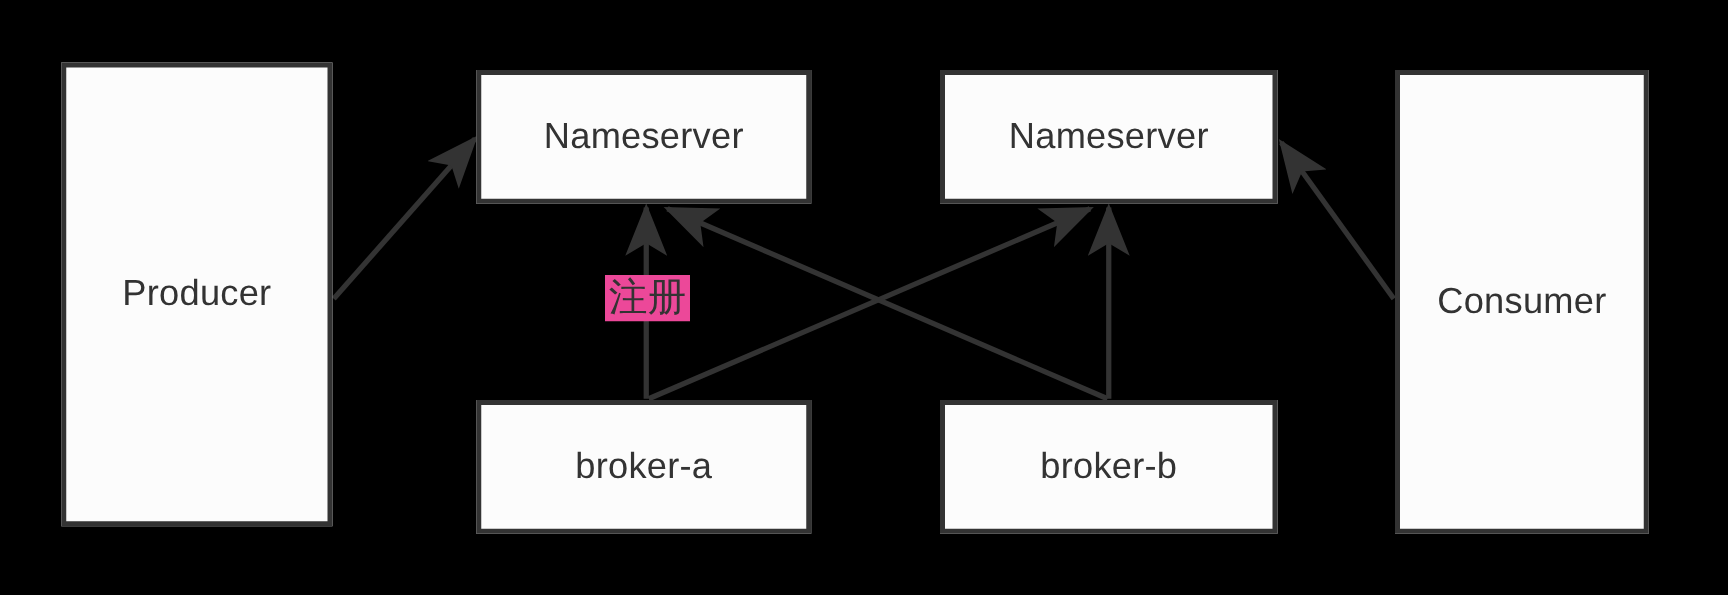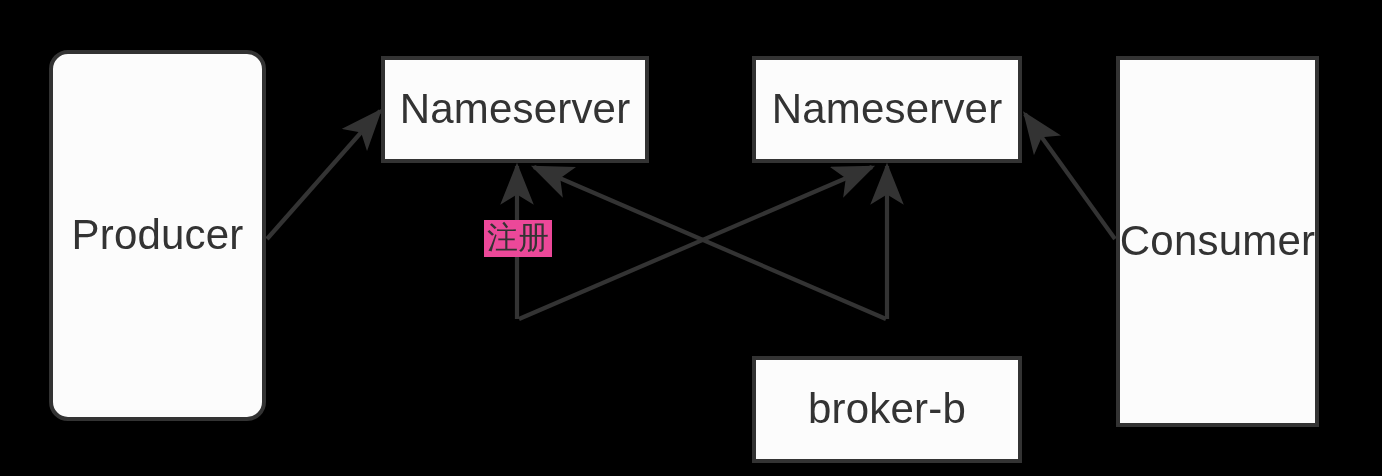--- a/index.html
+++ b/index.html
@@ -31,21 +31,21 @@
     box-sizing: border-box;
     background: #fcfcfc;
     border: 4px solid #333333;
     display: flex;
     align-items: center;
     justify-content: center;
     z-index: 3;
   }
   .node-label {
     color: #333333;
-    font-size: 42px;
+    font-size: 29px;
     font-weight: 400;
     line-height: 1.1;
     white-space: nowrap;
     letter-spacing: 0.2px;
     text-align: center;
   }
   .edge-label {
     position: absolute;
     background: #ec4899;
     color: #333333;
@@ -71,36 +71,39 @@
     <g id="edges-group" stroke="#333333" stroke-width="4.2" fill="none">
         <line x1="267" y1="239" x2="380" y2="111" stroke="#333333" marker-end="url(#arrowhead)"></line>
         <line x1="517" y1="319" x2="517" y2="166" stroke="#333333" marker-end="url(#arrowhead)"></line>
         <line x1="519" y1="319" x2="872" y2="167" stroke="#333333" marker-end="url(#arrowhead)"></line>
         <line x1="886" y1="319" x2="534" y2="167" stroke="#333333" marker-end="url(#arrowhead)"></line>
         <line x1="887" y1="319" x2="887" y2="166" stroke="#333333" marker-end="url(#arrowhead)"></line>
         <line x1="1115" y1="239" x2="1025" y2="114" stroke="#333333" marker-end="url(#arrowhead)"></line>
       </g>
   </svg>
 
-  <div class="node-box" style="left: 49px; top: 50px; width: 217px; height: 371px; background: rgb(252, 252, 252); border-color: rgb(51, 51, 51); border-radius: 19px;">
+  <div class="node-box" style="left: 49px; top: 50px; width: 217px; height: 371px; background: rgb(252, 252, 252); border-color: rgb(51, 51, 51);">
     <span class="node-label">Producer</span>
   </div>
 
   <div class="node-box" style="left: 381px; top: 56px; width: 268px; height: 107px; background: rgb(252, 252, 252); border-color: rgb(51, 51, 51);">
     <span class="node-label">Nameserver</span>
   </div>
 
   <div class="node-box" style="left: 752px; top: 56px; width: 270px; height: 107px; background: rgb(252, 252, 252); border-color: rgb(51, 51, 51);">
     <span class="node-label">Nameserver</span>
   </div>
 
   <div class="node-box" style="left: 1116px; top: 56px; width: 203px; height: 371px; background: rgb(252, 252, 252); border-color: rgb(51, 51, 51);">
     <span class="node-label">Consumer</span>
   </div>
 
+  <div class="node-box" style="left: 381px; top: 320px; width: 268px; height: 107px; background: rgb(252, 252, 252); border-color: rgb(51, 51, 51);">
+    <span class="node-label">broker-a</span>
+  </div>
 
-  <div class="node-box" style="left: 752px; top: 320px; width: 270px; height: 107px; background: rgb(252, 252, 252); border-color: rgb(51, 51, 51); margin-top: 36px;">
+  <div class="node-box" style="left: 752px; top: 320px; width: 270px; height: 107px; background: rgb(252, 252, 252); border-color: rgb(51, 51, 51);">
     <span class="node-label">broker-b</span>
   </div>
 
   <div class="edge-label" style="left: 484px; top: 220px;">注册</div>
 
 </div>
 
 </body></html>

